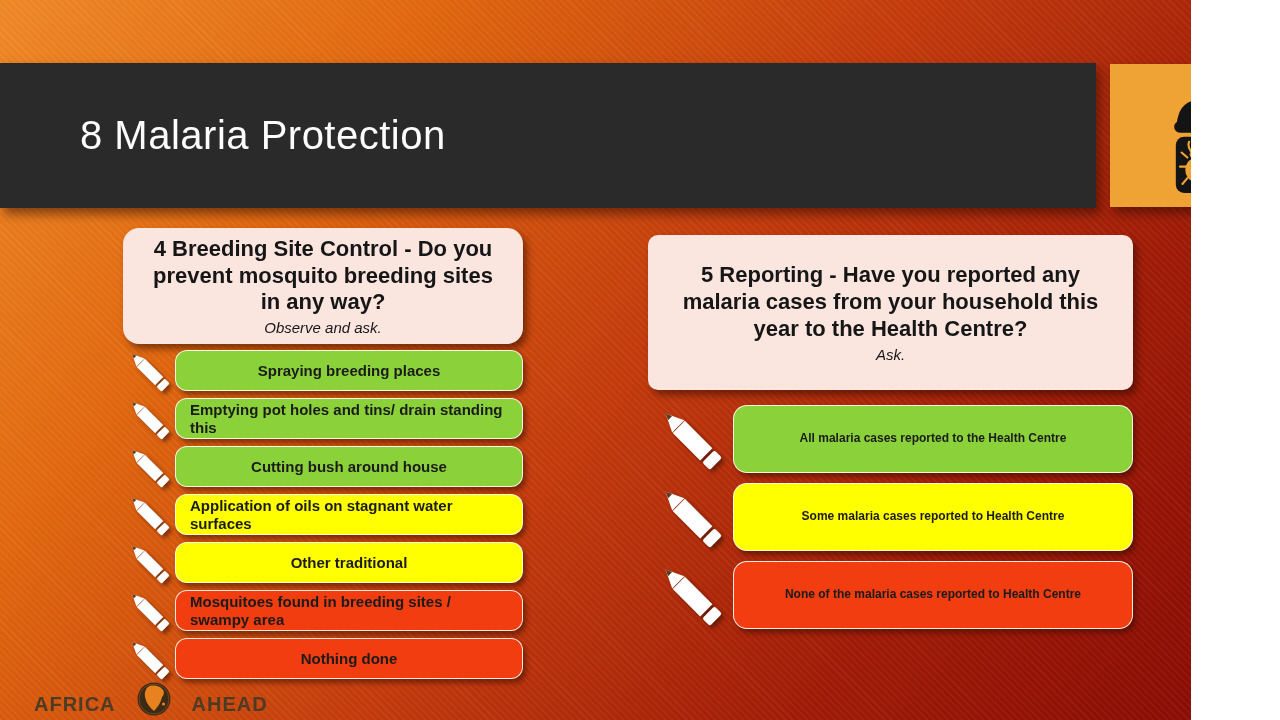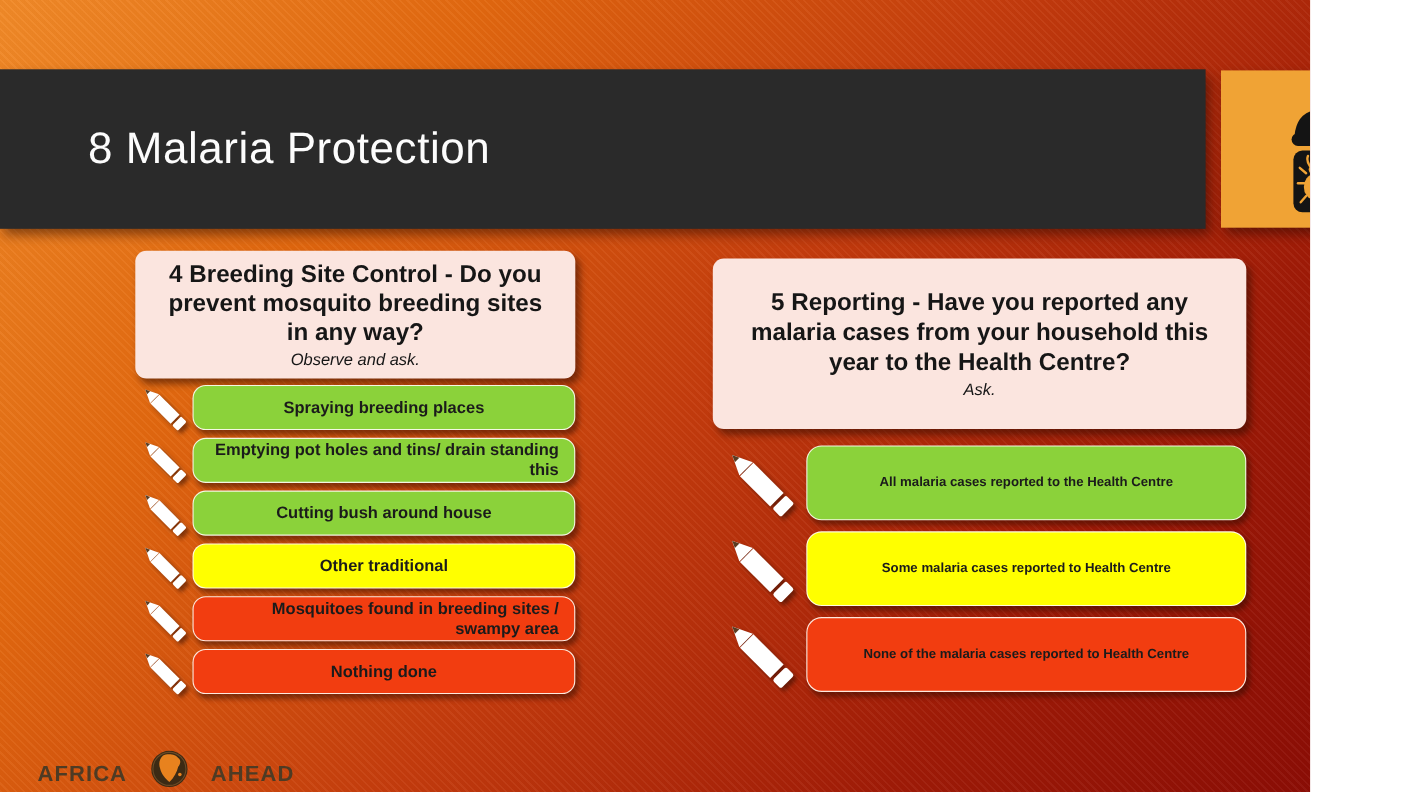--- a/index.html
+++ b/index.html
@@ -30,21 +30,21 @@
     display:flex; align-items:center; justify-content:center;
   }
 
   
   .panel{
     position:absolute; background:#FBE5DF; border-radius:10px;
     box-shadow:4px 5px 7px rgba(50,12,2,0.55);
     text-align:center; color:#161616;
     display:flex; flex-direction:column; justify-content:center;
   }
-  .panel-left{ left:123px; top:228px; width:400px; height:116px; padding:10px 30px; }
+  .panel-left{ left:123px; top:228px; width:400px; height:116px; padding:10px 30px;border-radius:16px; }
   .panel-right{ left:648px; top:235px; width:485px; height:155px; padding:6px 20px;align-items:center; }
   .q-heading{ font-size:22px; font-weight:bold; line-height:1.22; }
   .q-sub{ font-size:15px; font-style:italic; margin-top:3px; }
 
   
   .options{ position:absolute; display:flex; flex-direction:column; }
   .options-left{ left:123px; top:350px; width:400px; gap:7px; }
   .options-right{ left:648px; top:405px; width:485px; gap:10px; }
   .option-row{ display:flex; align-items:center; }
   .options-left .option-row{ height:41px; }
@@ -54,21 +54,21 @@
   .options-left .pencil-box{ width:52px; }
   .options-right .pencil-box{ width:85px; }
   .pencil-box svg{ filter:drop-shadow(3px 3px 2px rgba(50,12,2,0.55)); }
   .options-left .pencil-box svg{ width:48px; height:48px; }
   .options-right .pencil-box svg{ width:72px; height:72px; }
 
   .option-btn{
     flex:1 1 auto; height:100%;
     border-radius:12px; border:1.5px solid rgba(255,252,245,0.9);
     box-shadow:3px 4px 5px rgba(50,12,2,0.5);
-    display:flex; align-items:center; justify-content:center; text-align:right;
+    display:flex; align-items:center; justify-content:center; text-align:left;
     color:#1B1B1B; font-weight:bold; line-height:1.15; padding:2px 14px;
   }
   .options-left .option-btn{ font-size:15px; }
   .options-right .option-btn{ font-size:12px; border-radius:14px; }
   .option-btn.green{ background:#8BD23A; }
   .option-btn.yellow{ background:#FFFF00; }
   .option-btn.red{ background:#F23D10; }
 
   
   .logo{
@@ -163,20 +163,35 @@
                 <rect x="26" y="38" width="54" height="24" fill="#FFFFFF"></rect>
                 <rect x="84" y="38" width="15" height="24" rx="3" fill="#FFFFFF"></rect>
               </g>
             </svg>
           </span>
           <div class="option-btn green">
             <span>Cutting bush around house</span>
           </div>
         </div>
 
+        <div class="option-row">
+          <span class="pencil-box">
+            <svg viewBox="0 0 100 100">
+              <g transform="rotate(45 50 50)">
+                <polygon points="0,50 25,38 25,62" fill="#FFFFFF"></polygon>
+                <polygon points="0,50 9,46 9,54" fill="#5A3C22"></polygon>
+                <rect x="26" y="38" width="54" height="24" fill="#FFFFFF"></rect>
+                <rect x="84" y="38" width="15" height="24" rx="3" fill="#FFFFFF"></rect>
+              </g>
+            </svg>
+          </span>
+          <div class="option-btn yellow">
+            <span>Application of oils on stagnant water surfaces</span>
+          </div>
+        </div>
 
         <div class="option-row">
           <span class="pencil-box">
             <svg viewBox="0 0 100 100">
               <g transform="rotate(45 50 50)">
                 <polygon points="0,50 25,38 25,62" fill="#FFFFFF"></polygon>
                 <polygon points="0,50 9,46 9,54" fill="#5A3C22"></polygon>
                 <rect x="26" y="38" width="54" height="24" fill="#FFFFFF"></rect>
                 <rect x="84" y="38" width="15" height="24" rx="3" fill="#FFFFFF"></rect>
               </g>

